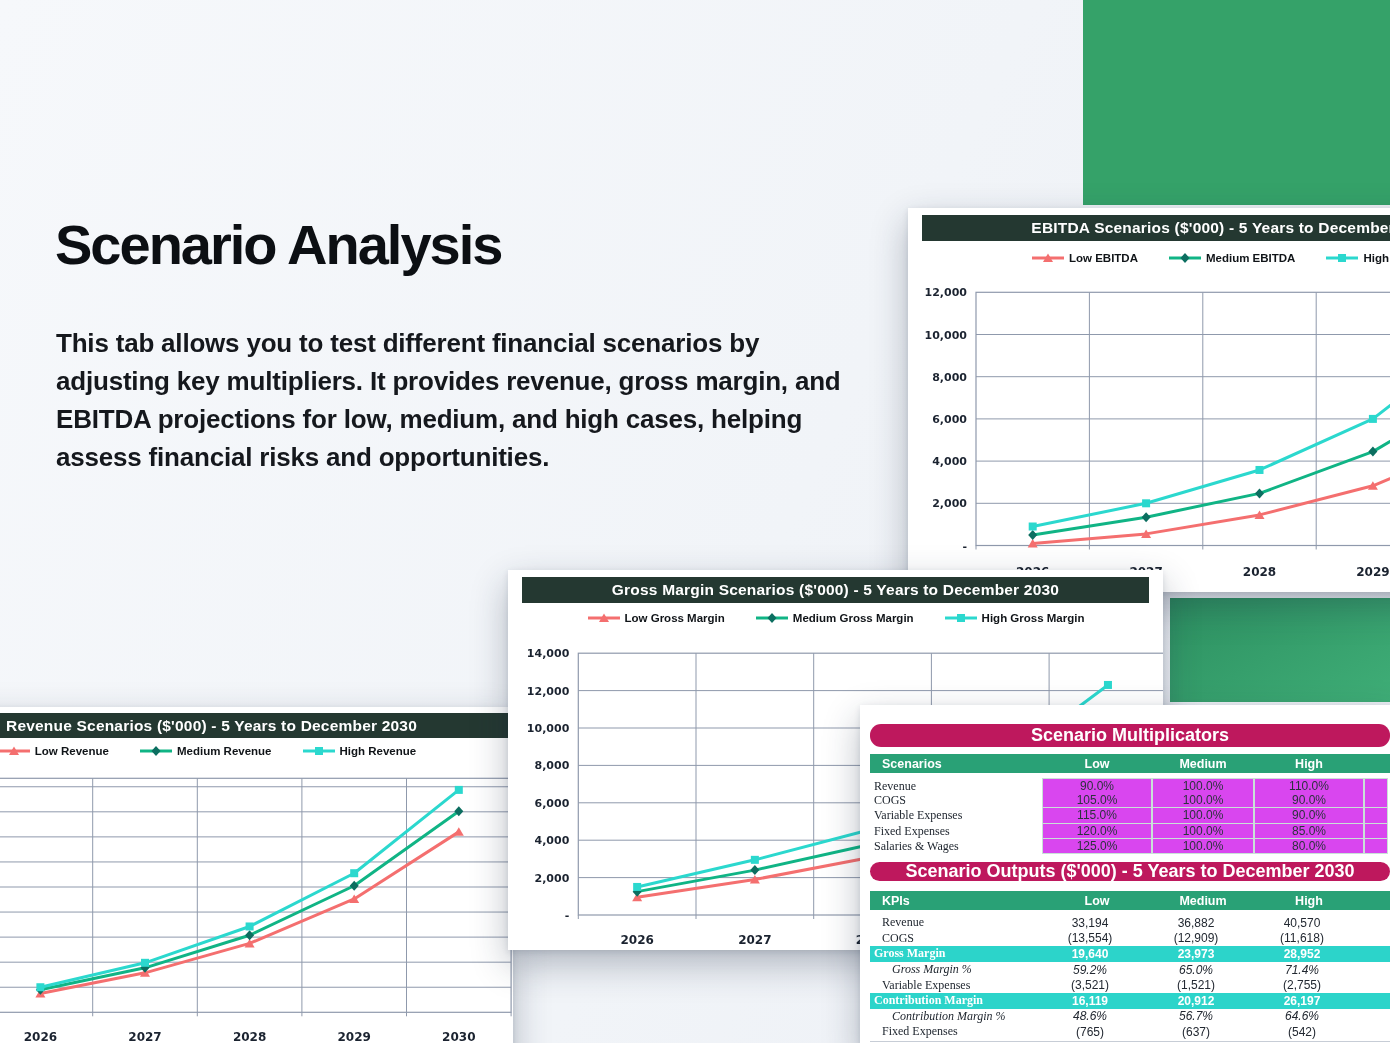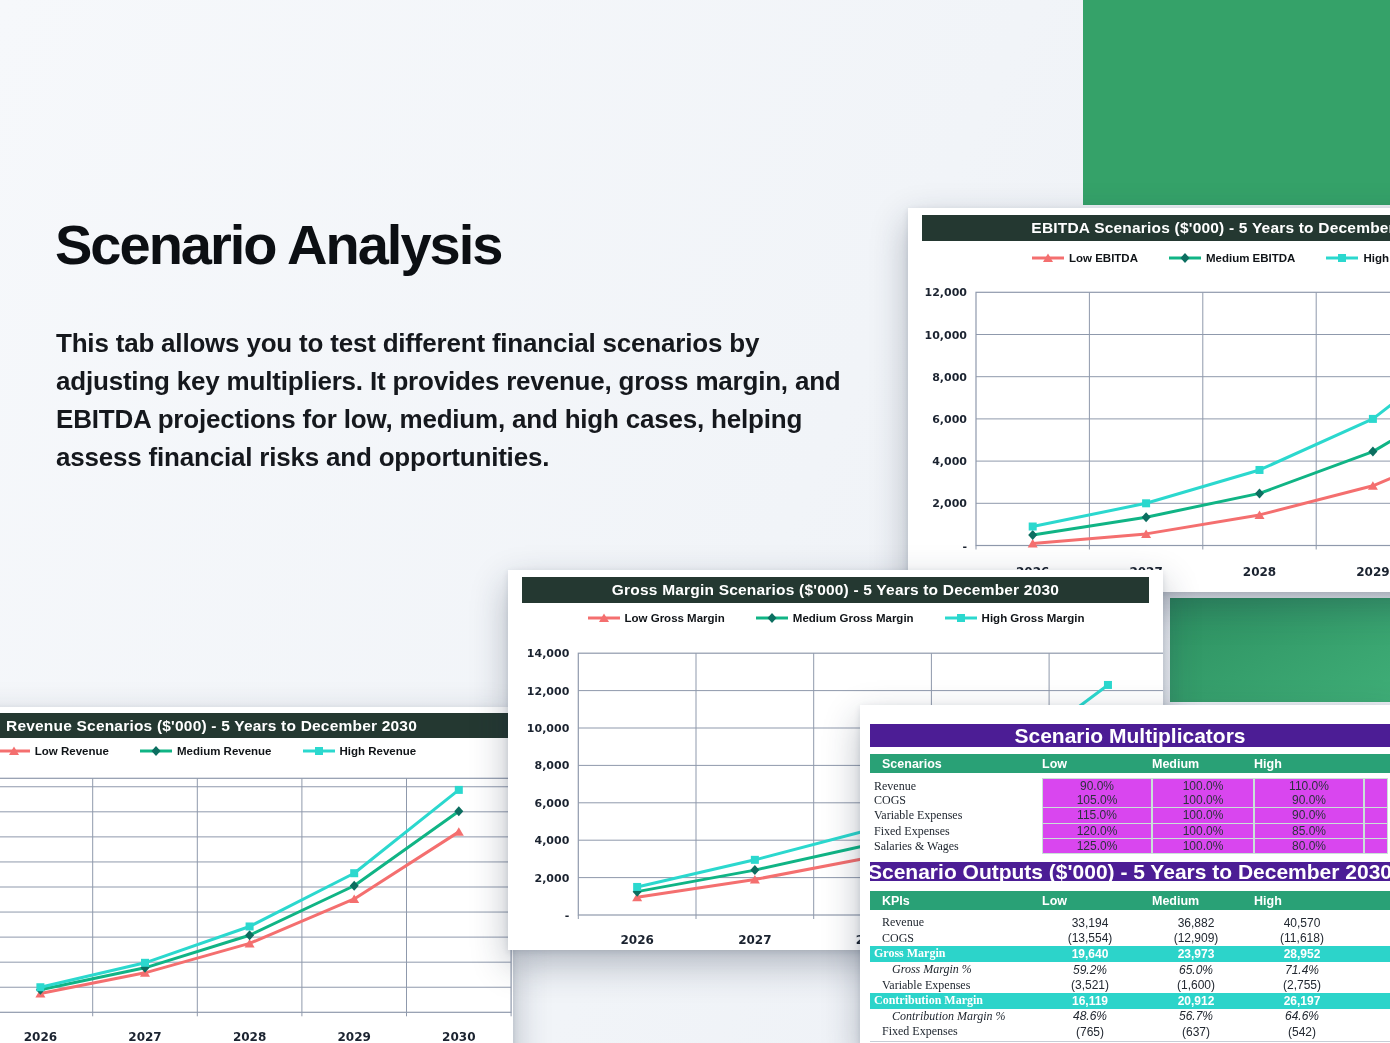--- a/index.html
+++ b/index.html
@@ -44,32 +44,32 @@
   #panel-revenue .chart-titlebar{left:14px;right:4px;top:6px;height:25px;}
   .legend{position:absolute;left:0;right:0;display:flex;justify-content:center;
           gap:30px;align-items:center;}
   #panel-ebitda .legend{top:44px;}
   #panel-gross  .legend{top:42px;}
   #panel-revenue .legend{top:38px;}
   .legend-item{display:flex;align-items:center;gap:4px;font-size:11.5px;
                font-weight:700;color:#101418;white-space:nowrap;}
   svg.plot{position:absolute;left:0;top:0;}
   
-  .tbl-bar{position:absolute;left:10px;right:10px;background:#4c1d95;color:#fff;
-      font-weight:700;font-size:21px;display:flex;align-items:center;
-      justify-content:center;white-space:nowrap;overflow:hidden;}
+  .tbl-bar{position:absolute;left:10px;right:10px;background:#be185d;color:#fff;
+      font-weight:700;font-size:18px;display:flex;align-items:center;
+      justify-content:center;white-space:nowrap;overflow:hidden;border-radius:11px;}
   #mult-bar{top:19px;height:23px;}
   #out-bar{top:157px;height:19px;}
   .tbl-head,.tbl-row{position:absolute;left:10px;right:0;display:grid;
       grid-template-columns:172px 110px 102px 110px 24px;}
   .tbl-head{background:#29a176;color:#fff;font-weight:700;font-size:12.5px;
       align-items:center;}
   #mult-head{top:49px;height:19px;}
   #out-head{top:186px;height:19px;}
-  .tbl-head .hc{text-align:left;}
+  .tbl-head .hc{text-align:center;}
   .tbl-head .hc.first{text-align:left;padding-left:12px;}
   #mult-rows{position:absolute;left:10px;right:0;top:73px;}
   #out-rows{position:absolute;left:10px;right:0;top:210px;}
   #out-rows::after{content:"";position:absolute;left:0;right:0;bottom:-2px;
       border-bottom:1px solid #c7cdd6;}
   .tbl-row{position:relative;left:0;height:15.2px;font-size:12px;color:#1b222b;
       align-items:center;}
   .tbl-row .lab{padding-left:4px;white-space:nowrap;overflow:hidden;font-family:Liberation Serif, serif;}
   .mult-cell{background:#d946ef;border:1px solid #c9e1d7;border-top:none;
       text-align:center;height:100%;box-sizing:border-box;display:flex;
@@ -405,21 +405,21 @@
         <div class="tbl-row out-row percent">
           <div class="lab">Gross Margin %</div>
           <div class="val">59.2%</div>
           <div class="val">65.0%</div>
           <div class="val">71.4%</div>
           <div></div>
         </div>
         <div class="tbl-row out-row normal">
           <div class="lab">Variable Expenses</div>
           <div class="val">(3,521)</div>
-          <div class="val">(1,600)</div>
+          <div class="val">(1,521)</div>
           <div class="val">(2,755)</div>
           <div></div>
         </div>
         <div class="tbl-row out-row highlight">
           <div class="lab">Contribution Margin</div>
           <div class="val">16,119</div>
           <div class="val">20,912</div>
           <div class="val">26,197</div>
           <div></div>
         </div>

